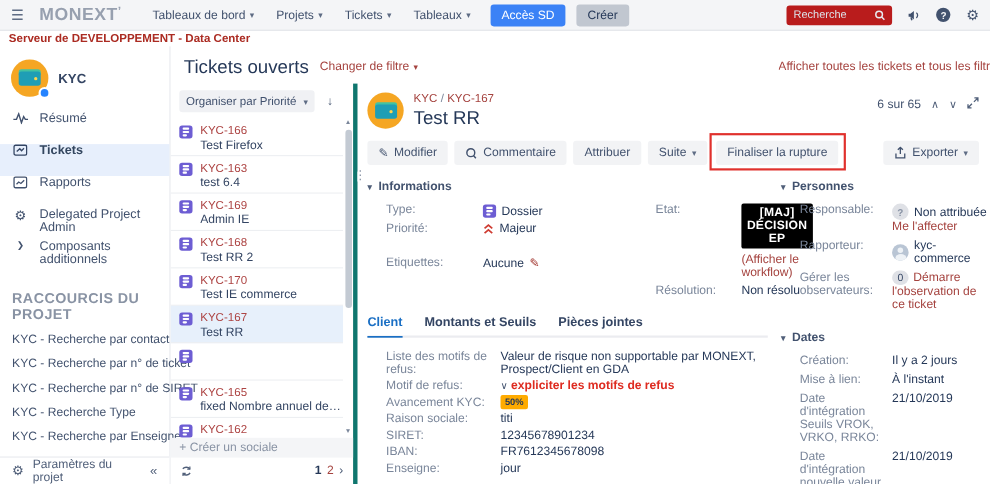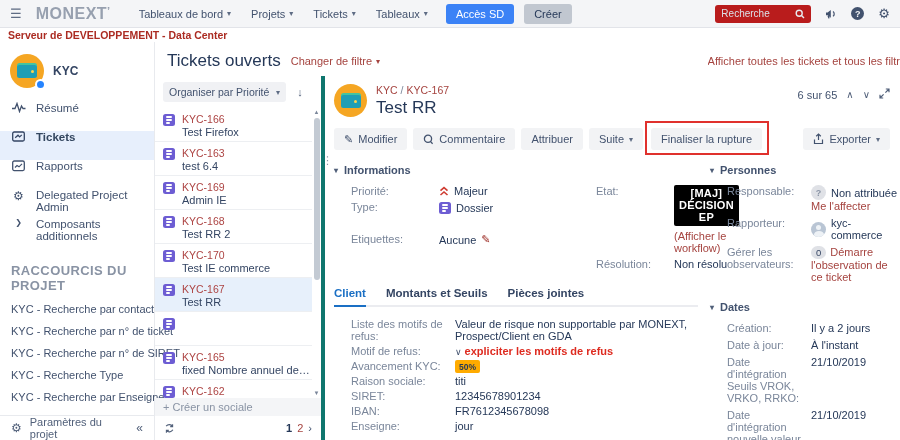--- a/index.html
+++ b/index.html
@@ -452,40 +452,40 @@
       <div class="dbody">
 
         <div class="dmain">
           <div class="sect-head">
             <span class="sect-chev">▾</span>
             <span>Informations</span>
           </div>
           <div class="info-grid">
             <div class="ig-left">
               <div class="ig-row">
+                  <span class="ig-label">Type:</span>
+                  <span class="ig-val">
+                    <span class="doc-ico">
+                      <i></i>
+                      <i></i>
+                      <i></i>
+                    </span>
+                    <span>Dossier</span>
+                  </span>
+                </div>
+              <div class="ig-row">
                   <span class="ig-label">Priorité:</span>
                   <span class="ig-val">
                     <span class="prio-ico">
                       <svg width="10" height="11" viewBox="0 0 10 11">
                         <path d="M1.5 4.6 L5 1.6 L8.5 4.6" fill="none" stroke="#cf3c32" stroke-width="1.6"></path>
                         <path d="M1.5 9 L5 6 L8.5 9" fill="none" stroke="#cf3c32" stroke-width="1.6"></path>
                       </svg>
                     </span>
                     <span>Majeur</span>
-                  </span>
-                </div>
-              <div class="ig-row">
-                  <span class="ig-label">Type:</span>
-                  <span class="ig-val">
-                    <span class="doc-ico">
-                      <i></i>
-                      <i></i>
-                      <i></i>
-                    </span>
-                    <span>Dossier</span>
                   </span>
                 </div>
               <div class="spacer14"></div>
               <div class="ig-row">
                   <span class="ig-label">Etiquettes:</span>
                   <span class="ig-val">
                     <span>Aucune</span>
                     <span class="pencil-red">✎</span>
                   </span>
                 </div>
@@ -558,21 +558,21 @@
             <span class="pvalue"><span class="count-chip">0</span><a class="redlink">Démarre l'observation de ce ticket</a></span>
           </div>
 
           <div class="sect-head dates-sect">
             <span class="sect-chev">▾</span>
             <span>Dates</span>
           </div>
           <div class="pgrid">
             <span class="plabel">Création:</span>
               <span class="pvalue">Il y a 2 jours</span>
-            <span class="plabel">Date à jour:</span>
+            <span class="plabel">Mise à lien:</span>
               <span class="pvalue">À l'instant</span>
             <span class="plabel">Date d'intégration Seuils VROK, VRKO, RRKO:</span>
               <span class="pvalue">21/10/2019</span>
             <span class="plabel">Date d'intégration nouvelle valeur RR:</span>
               <span class="pvalue">21/10/2019</span>
           </div>
         </div>
       </div>
     </div>
   </div>

